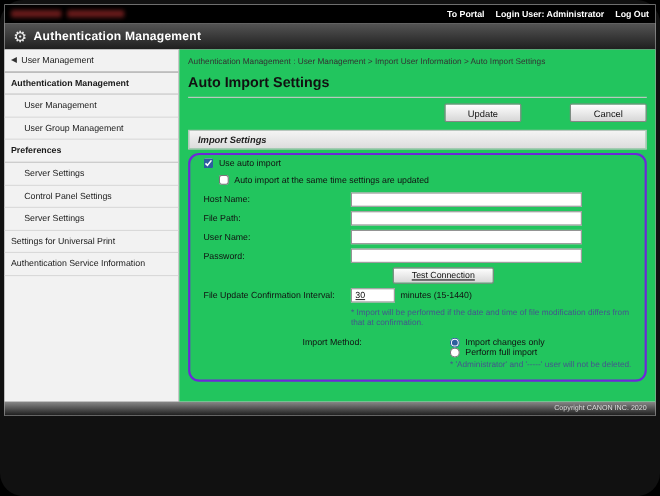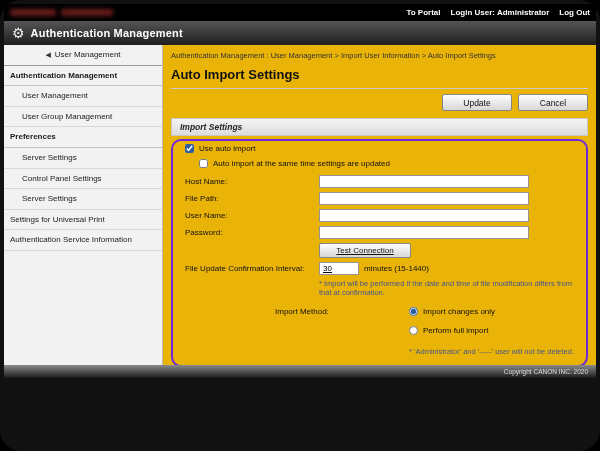--- a/index.html
+++ b/index.html
@@ -16,47 +16,47 @@
   .titlebar-links a { color:#fff; text-decoration:none; cursor:pointer; }
 
   
   .appbar { height:24px; background:linear-gradient(#555,#1e1e1e); color:#fff; display:flex; align-items:center; gap:6px; padding:0 8px; flex:0 0 auto; }
   .gear { font-size:14px; line-height:1; color:#eee; }
   .app-title { font-size:11px; font-weight:bold; letter-spacing:.2px; }
 
   
   .content { flex:1 1 auto; display:flex; min-height:0; }
   .sidebar { width:159px; background:#f2f2f2; border-right:1px solid #bdbdbd; font-size:8px; color:#1a1a1a; flex:0 0 auto; }
-  .side-item { padding:5px 6px; border-bottom:1px solid #d9d9d9; cursor:pointer; line-height:1.2;justify-content:center; }
+  .side-item { padding:5px 6px; border-bottom:1px solid #d9d9d9; cursor:pointer; line-height:1.2; }
   .side-item.back { border-bottom:1px solid #9a9a9a; display:flex; gap:4px; align-items:center; }
   .side-item.section { font-weight:bold; border-bottom:1px solid #c4c4c4; }
   .side-item.sub { padding-left:18px; }
   .back-arrow { font-size:7px; color:#333; }
 
-  .main { flex:1 1 auto; background:#eab308; padding:4px 8px 0 8px; position:relative; overflow:hidden; }
+  .main { flex:1 1 auto; background:#22c55e; padding:4px 8px 0 8px; position:relative; overflow:hidden; }
   .breadcrumb { font-size:7.5px; color:#333; margin-top:2px; }
   .page-title { font-size:13px; font-weight:bold; color:#111; margin:7px 0 6px 0; }
   .title-divider { border-top:1px solid #c9c9c9; }
   .actions { display:flex; justify-content:flex-end; gap:6px; margin:5px 0 7px 0; }
-  .btn { font-family:inherit; font-size:8.5px; color:#111; background:linear-gradient(#fefefe,#d7d7d7); border:1px solid #868686; border-radius:2px; padding:2px 10px; min-width:70px; height:17px; cursor:pointer; }
+  .btn { font-family:inherit; font-size:8.5px; color:#111; background:linear-gradient(#fefefe,#d7d7d7); border:1px solid #868686; border-radius:2px; padding:2px 10px; min-width:70px; height:17px; cursor:pointer;margin-left:38px; }
   .section-bar { background:linear-gradient(#f4f4f4,#dcdcdc); border:1px solid #c6c6c6; font-size:8.5px; font-weight:bold; color:#222; padding:3px 8px;font-style:italic; }
 
   .form-box { border:2px solid #6d28d9; border-radius:10px; margin-top:3px; padding:0 12px 9px 12px; }
   .check-row { display:flex; align-items:center; gap:5px; font-size:8px; color:#111; height:15px; cursor:pointer; }
   .check-row.indent { margin-left:14px; }
   input[type="checkbox"], input[type="radio"] { width:9px; height:9px; margin:0; accent-color:#2d5e9e; cursor:pointer; }
   .field-row { display:flex; align-items:center; margin-top:4px; }
   .field-label { width:134px; flex:0 0 auto; font-size:8px; color:#111; white-space:nowrap; }
   .text-input { width:210px; height:13px; border:1px solid #949494; background:#fff; font-family:inherit; font-size:8px; padding:1px 3px;text-decoration:underline; }
   .text-input.small { width:40px; }
   .suffix { font-size:8px; color:#111; margin-left:5px; }
   .test-btn { min-width:92px; height:15px; padding:1px 8px; font-size:8px;text-decoration:underline; }
   .note { font-size:7.5px; color:#44578c; max-width:268px; line-height:1.25; }
   .method-row { margin-top:9px; align-items:flex-start;justify-content:flex-end; }
-  .radio-group { display:flex; flex-direction:column; gap:10px; }
+  .radio-group { display:flex; flex-direction:column; gap:0; }
   .radio-row { display:flex; align-items:center; gap:5px; font-size:8px; color:#111; cursor:pointer; }
   .radio-group .note { margin-top:2px; }
 
   .footer { height:13px; flex:0 0 auto; background:linear-gradient(#8a8a8a,#1a1a1a); display:flex; align-items:center; justify-content:flex-end; padding:0 8px; }
   .copyright { font-size:6.5px; color:#ddd; filter:blur(0.7px); }
 </style>
 </head>
 <body>
 
 <div class="page">

